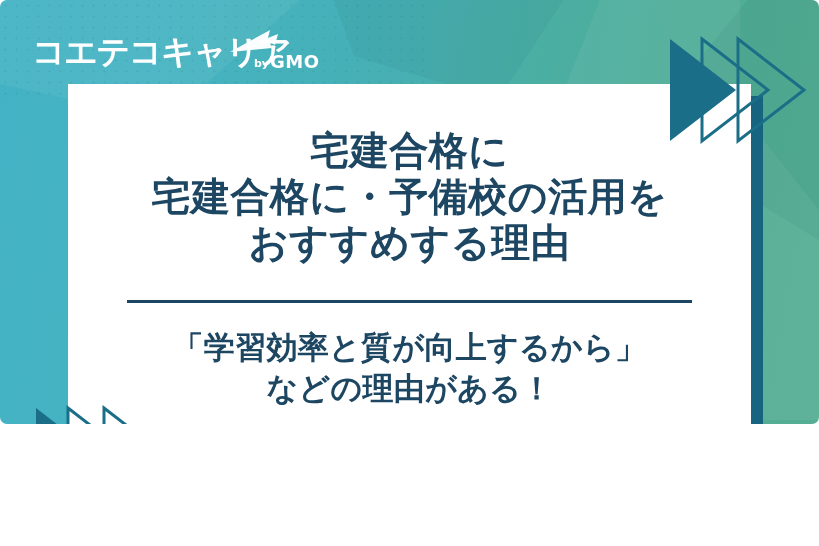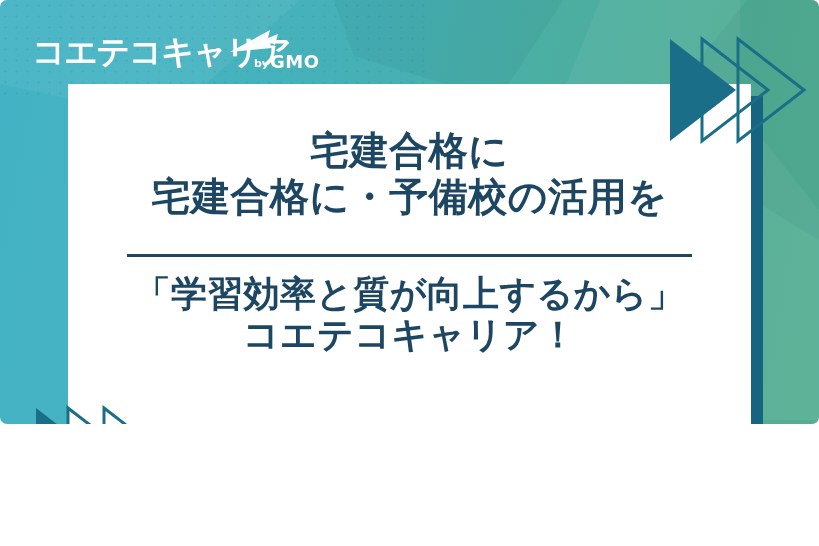--- a/index.html
+++ b/index.html
@@ -111,27 +111,27 @@
   .title .tl { display: block; white-space: nowrap; }
 
   .divider {
     width: 565px;
     height: 3px;
     background: #1d4662;
     margin: 22px 0 0 0;
   }
 
   .subtitle {
-    margin: 0;
+    margin: 8px;
     padding: 0;
     width: 100%;
     text-align: center;
     color: #1d4662;
     font-weight: 700;
-    font-size: 36px;
+    font-size: 31px;
     line-height: 41px;
     letter-spacing: 0.3px;
     font-family: "DejaVu Sans", "Liberation Sans", sans-serif;
   }
   .subtitle .sl { display: block; white-space: nowrap; }
   .subtitle .sl-1 { margin-top: 16px; }
 </style>
 </head>
 <body>
 
@@ -182,23 +182,24 @@
       <polygon points="86,6 152,57 86,108" fill="none" stroke="#1a6e87" stroke-width="3"></polygon>
       <polygon points="50,6 116,57 50,108" fill="none" stroke="#1a6e87" stroke-width="3"></polygon>
       <polygon points="18,6 84,57 18,108" fill="#1a6e87"></polygon>
     </svg>
   </div>
 
   <div class="content">
     <h1 class="title">
       <span class="tl tl-1">宅建合格に</span>
       <span class="tl">宅建合格に・予備校の活用を</span>
+      <span class="tl">おすすめする理由</span>
     </h1>
 
     <div class="divider"></div>
 
     <p class="subtitle">
       <span class="sl sl-1">「学習効率と質が向上するから」</span>
-      <span class="sl">コエテコキャリア！</span>
+      <span class="sl">などの理由がある！</span>
     </p>
   </div>
 
 </div>
 
 </body></html>

